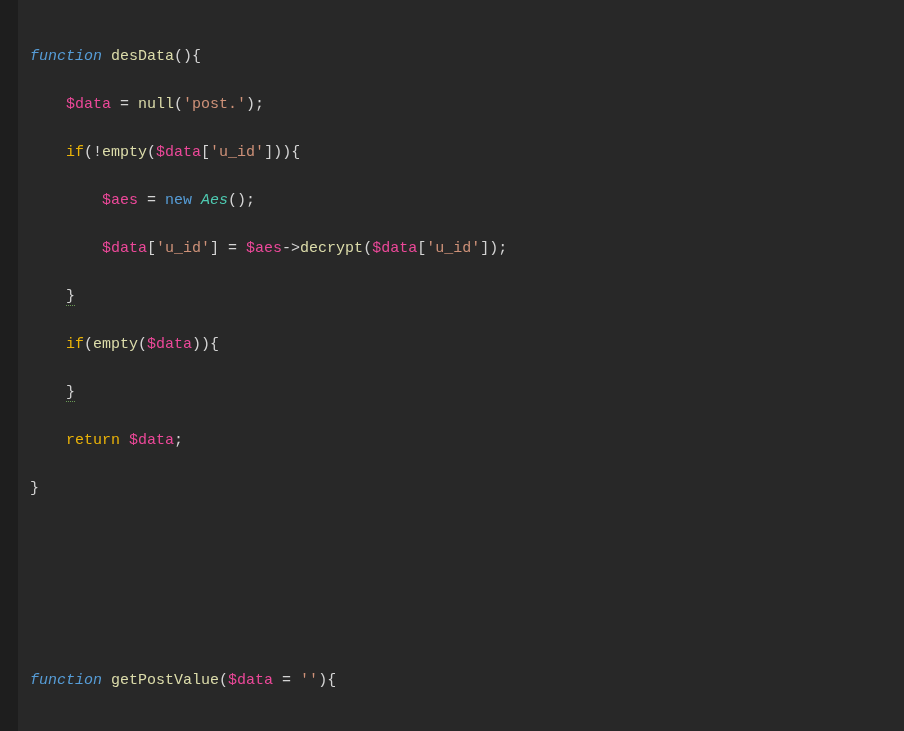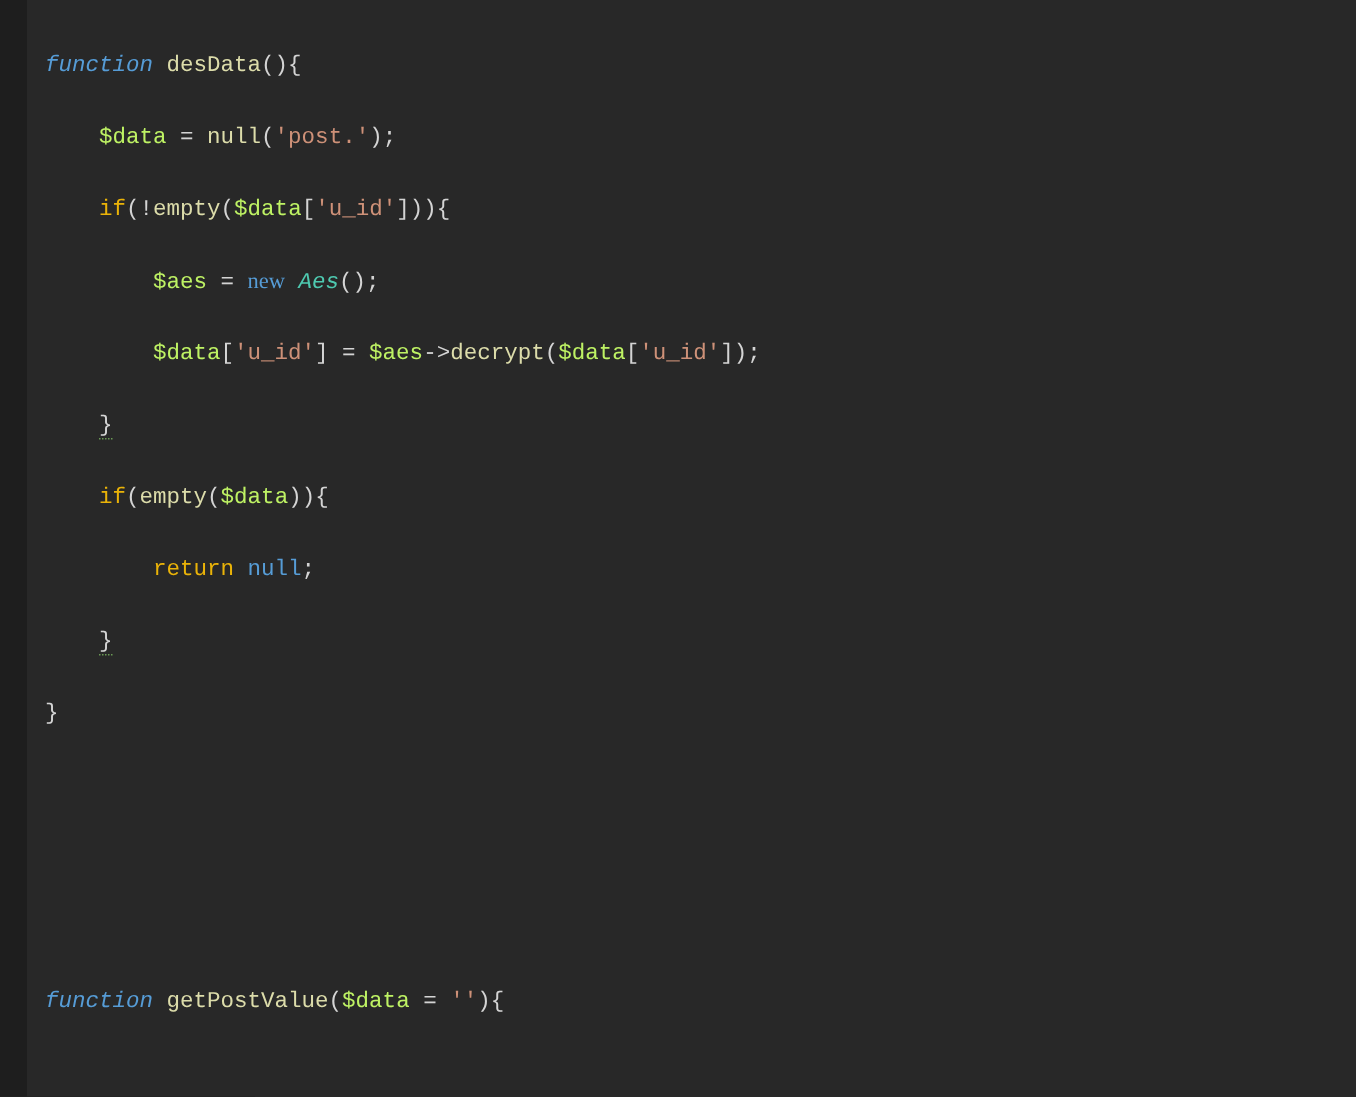--- a/index.html
+++ b/index.html
@@ -17,54 +17,54 @@
   .editor {
     display: flex;
     height: 100%;
   }
   .gutter {
     width: 18px;
     background: #1e1e1e;
     flex-shrink: 0;
   }
   .code {
-    padding: 8px 0 0 12px;
+    padding: 21px 0 0 12px;
     background: #282828;
     flex: 1;
     white-space: pre;
   }
   .kw-italic { color: #569cd6; font-style: italic; }
   .fn-name { color: #dcdcaa; }
   .punct { color: #d4d4d4; }
-  .var { color: #bef264; }
+  .var { color: #ec4899; }
   .call { color: #dcdcaa; }
   .string { color: #ce9178; margin-top: 16px; }
   .kw-flow { color: #eab308; }
-  .kw-new { color: #569cd6; font-family: Liberation Serif, serif; }
+  .kw-new { color: #569cd6; }
   .class-name { color: #4ec9b0; font-style: italic; }
   .arrow { color: #d4d4d4; }
   .null { color: #569cd6; }
   .brace-wavy { border-bottom: 1px dotted #6a9955; }
   .line { display: block; height: 24px; }
 </style>
 </head>
 <body>
 
 <div class="editor">
   <div class="gutter"></div>
   <div class="code">
 <span class="line"><span class="kw-italic">function</span> <span class="fn-name">desData</span><span class="punct">(){</span></span>
 <span class="line">    <span class="var">$data</span><span class="punct"> = </span><span class="call">null</span><span class="punct">(</span><span class="string">'post.'</span><span class="punct">);</span></span>
 <span class="line">    <span class="kw-flow">if</span><span class="punct">(!</span><span class="call">empty</span><span class="punct">(</span><span class="var">$data</span><span class="punct">[</span><span class="string">'u_id'</span><span class="punct">])){</span></span>
 <span class="line">        <span class="var">$aes</span><span class="punct"> = </span><span class="kw-new">new</span><span> </span><span class="class-name">Aes</span><span class="punct">();</span></span>
 <span class="line">        <span class="var">$data</span><span class="punct">[</span><span class="string">'u_id'</span><span class="punct">] = </span><span class="var">$aes</span><span class="arrow">-&gt;</span><span class="call">decrypt</span><span class="punct">(</span><span class="var">$data</span><span class="punct">[</span><span class="string">'u_id'</span><span class="punct">]);</span></span>
 <span class="line">    <span class="punct brace-wavy">}</span></span>
 <span class="line">    <span class="kw-flow">if</span><span class="punct">(</span><span class="call">empty</span><span class="punct">(</span><span class="var">$data</span><span class="punct">)){</span></span>
-<span class="line">        <span class="kw-flow">return</span><span> </span><span class="null">null</span><span class="punct">;</span></span>
 <span class="line">    <span class="punct brace-wavy">}</span></span>
+<span class="line">    <span class="kw-flow">return</span><span> </span><span class="var">$data</span><span class="punct">;</span></span>
 <span class="line"><span class="punct">}</span></span>
 <span class="line"></span>
 <span class="line"></span>
 <span class="line"></span>
 <span class="line"><span class="kw-italic">function</span> <span class="fn-name">getPostValue</span><span class="punct">(</span><span class="var">$data</span><span class="punct"> = </span><span class="string">''</span><span class="punct">){</span></span>
 
 
 
 
 

